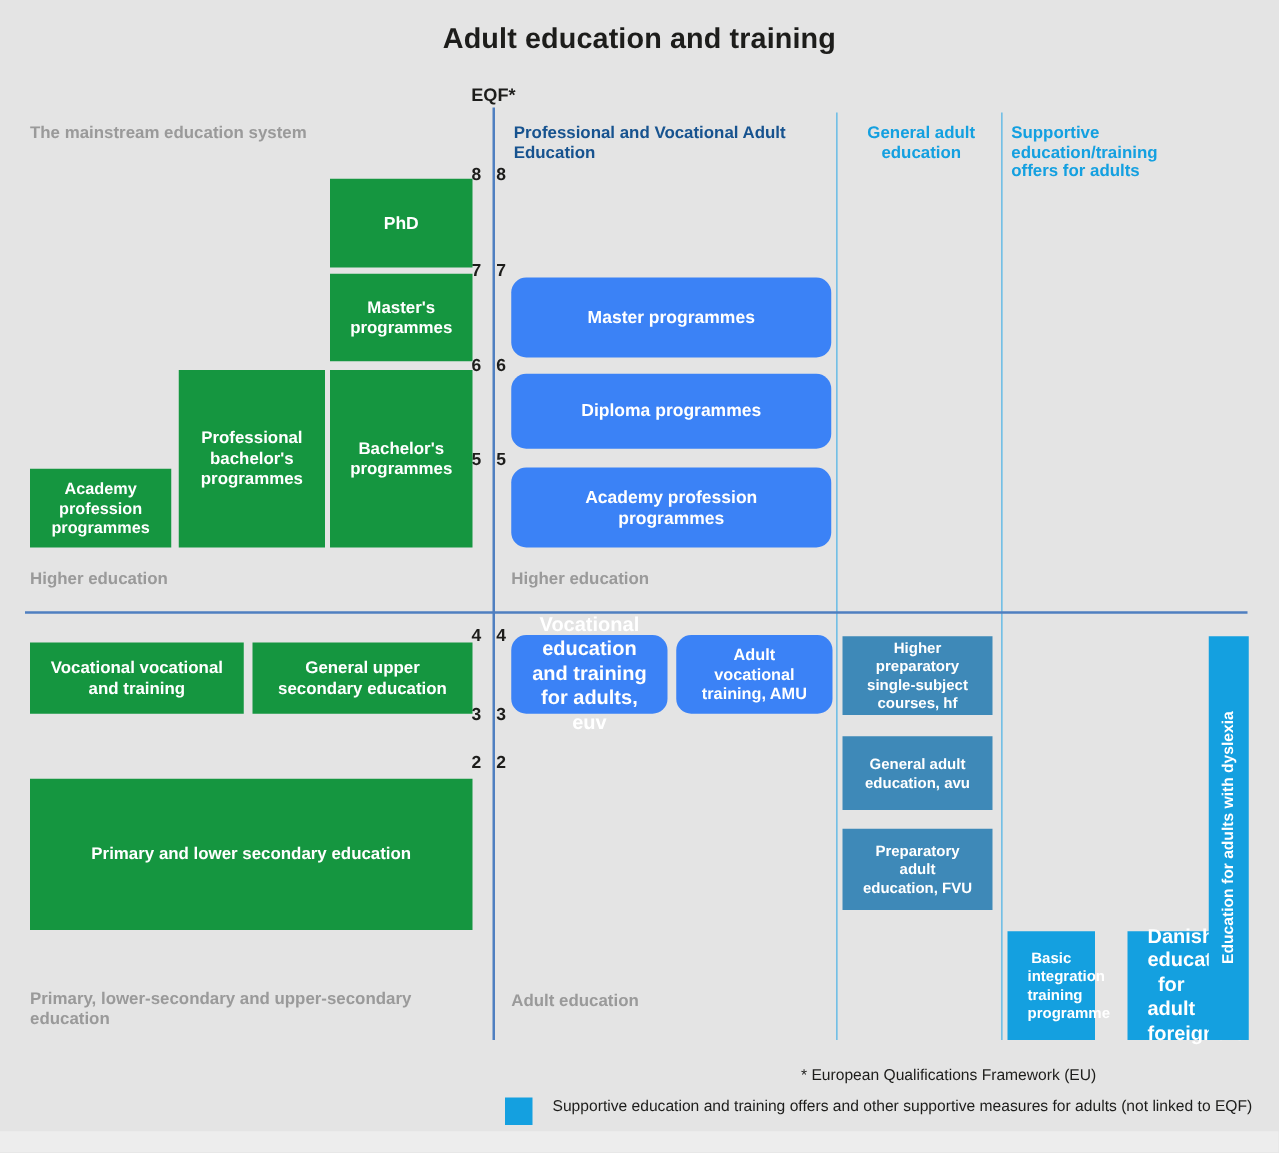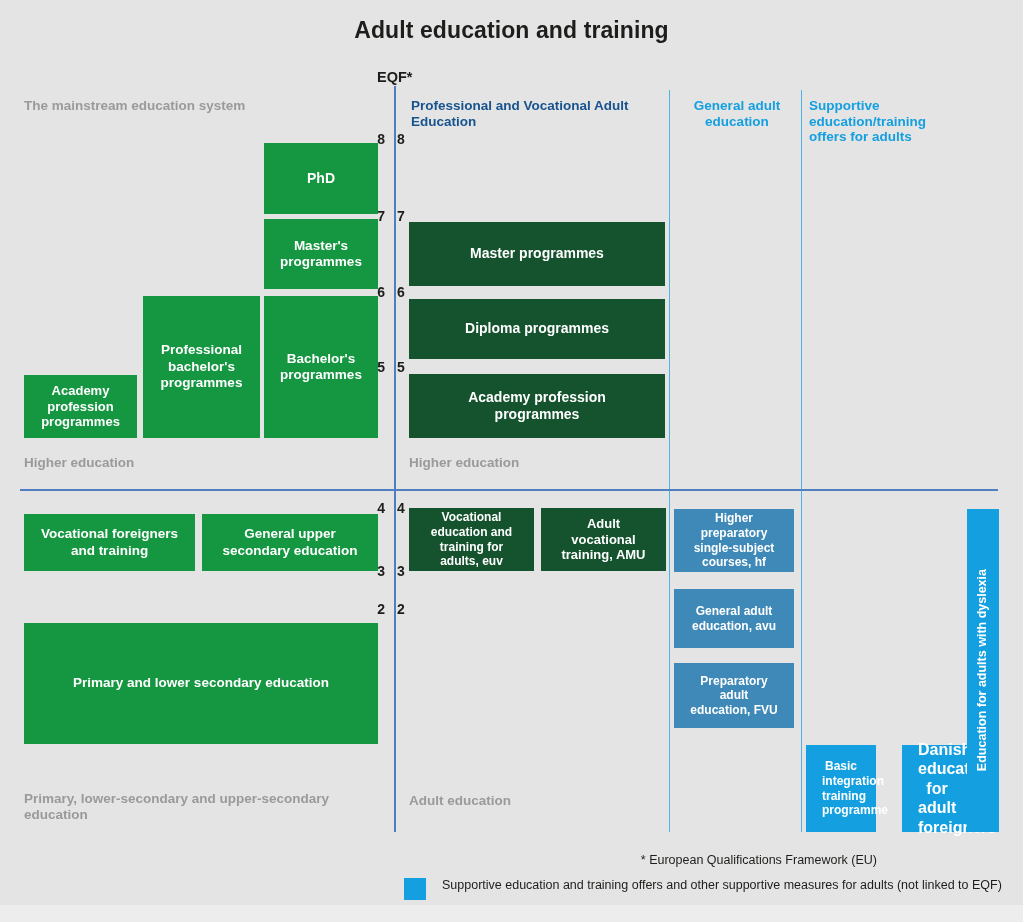--- a/index.html
+++ b/index.html
@@ -42,21 +42,21 @@
   .box{
     position:absolute;
     display:flex;align-items:center;justify-content:center;
     text-align:center;
     color:#ffffff;font-weight:bold;
     box-sizing:border-box;
     line-height:1.22;
     padding:2px 16px;
   }
   .box.green{background:#159640;}
-  .box.navy{background:#14532d;}
+  .box.navy{background:#3b82f6;border-radius:12px;}
   .box.midblue{background:#3e89b8;}
   .box.cyan{background:#14a0e0;}
   .box .t{display:block;width:100%;}
 
   .vert{
     writing-mode:vertical-rl;
     transform:rotate(180deg);
     white-space:nowrap;
   }
 
@@ -130,21 +130,21 @@
     <span class="t">Bachelor's programmes</span>
   </div>
 
   <div class="box green" style="left:24px;top:375px;width:113px;height:63px;font-size:13px;">
     <span class="t">Academy profession programmes</span>
   </div>
 
   <div class="zone-label" style="left:24px;top:455px;width:320px;">Higher education</div>
 
   <div class="box green" style="left:24px;top:514px;width:171px;height:57px;font-size:13.5px;">
-    <span class="t">Vocational foreigners and training</span>
+    <span class="t">Vocational vocational and training</span>
   </div>
 
   <div class="box green" style="left:202px;top:514px;width:176px;height:57px;font-size:13.5px;">
     <span class="t">General upper secondary education</span>
   </div>
 
   <div class="box green" style="left:24px;top:623px;width:354px;height:121px;font-size:13.5px;">
     <span class="t">Primary and lower secondary education</span>
   </div>
 
@@ -157,21 +157,21 @@
   <div class="box navy" style="left:409px;top:299px;width:256px;height:60px;font-size:14px;justify-content:center;">
     <span class="t">Diploma programmes</span>
   </div>
 
   <div class="box navy" style="left:409px;top:374px;width:256px;height:64px;font-size:14px;">
     <span class="t">Academy profession programmes</span>
   </div>
 
   <div class="zone-label" style="left:409px;top:455px;width:250px;">Higher education</div>
 
-  <div class="box navy" style="left:409px;top:508px;width:125px;height:63px;font-size:12px;">
+  <div class="box navy" style="left:409px;top:508px;width:125px;height:63px;font-size:16px;">
     <span class="t">Vocational education and training for adults, euv</span>
   </div>
 
   <div class="box navy" style="left:541px;top:508px;width:125px;height:63px;font-size:13px;">
     <span class="t">Adult vocational training, AMU</span>
   </div>
 
   <div class="zone-label" style="left:409px;top:793px;width:240px;">Adult education</div>
 
   <div class="box midblue" style="left:674px;top:509px;width:120px;height:63px;font-size:12px;">

